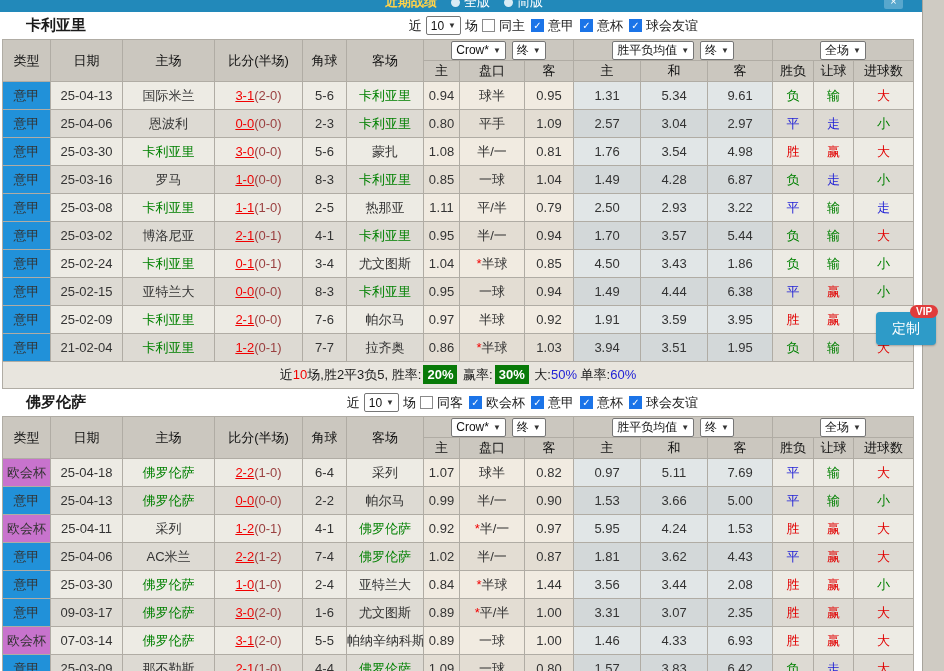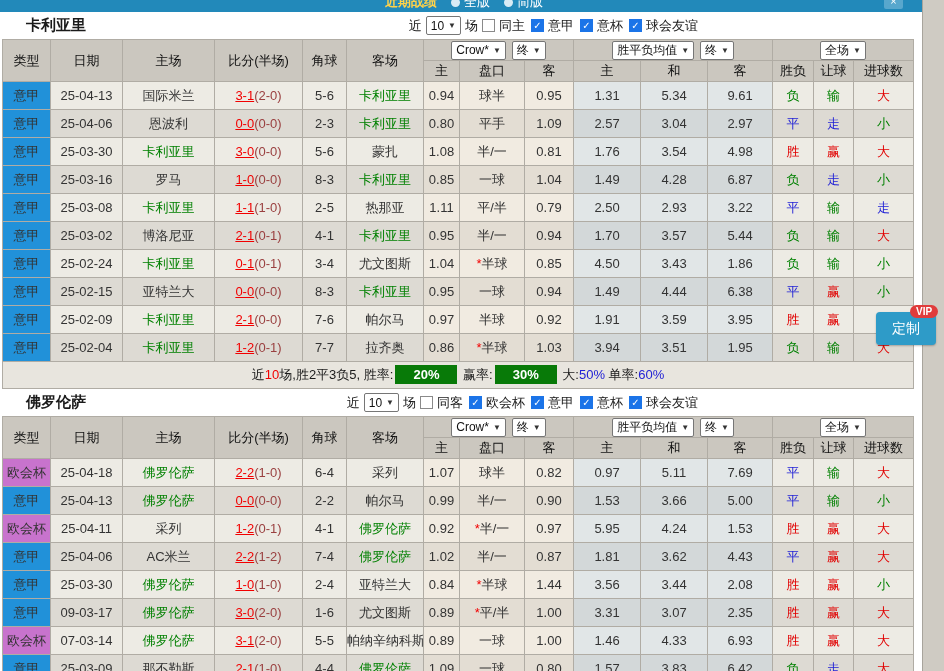--- a/index.html
+++ b/index.html
@@ -45,21 +45,21 @@
 td.type.t-blue { background:#2191d9 !important; }
 td.type.t-purple { background:#c873cd !important; }
 .subject { color:#008000; }
 .score-ft { color:#f20000;text-decoration:underline; }
 .score-ht { color:#9a4040; }
 .star { color:#f20000; }
 .res-r { color:#e10000 !important; }
 .res-b { color:#2222d6 !important; }
 .res-g { color:#008000 !important; }
 .hist tfoot td { height:27px; background:#e8e5de; font-size:13px; color:#1a1a1a; }
-.badge-green { background:#087a08; color:#fff; font-weight:bold; padding:2px 18px; margin:0 2px; }
+.badge-green { background:#087a08; color:#fff; font-weight:bold; padding:2px 4px; margin:0 2px; }
 .num-red { color:#f20000; }
 .val-blue { color:#2222d6; }
 
 
 .vip-wrap { position:absolute; left:876px; top:312px; z-index:5; }
 .vip-btn { width:60px; height:33px; background:#2e9bc8; border-radius:4px; color:#fff; font-size:14px; line-height:33px; text-align:center; cursor:pointer; box-shadow:0 1px 2px rgba(0,0,0,.25); }
 .vip-badge { position:absolute; left:34px; top:-7px; background:#e03c3c; color:#fff; font-size:10px; font-weight:bold; line-height:13px; padding:0 6px; border-radius:8px; }
 </style>
 </head>
 <body>
@@ -307,21 +307,21 @@
               <td class="pan">0.92</td>
               <td class="avg">1.91</td>
               <td class="avg">3.59</td>
               <td class="avg">3.95</td>
               <td class="res-r">胜</td>
               <td class="res-r">赢</td>
               <td class="res-r">大</td>
             </tr>
             <tr class="even">
               <td class="type t-blue">意甲</td>
-              <td>25-02-04</td>
+              <td>21-02-04</td>
               <td><span class="subject">卡利亚里</span></td>
               <td><span class="score-ft">1-2</span><span class="score-ht">(0-1)</span></td>
               <td>7-7</td>
               <td><span>拉齐奥</span></td>
               <td class="pan">0.86</td>
               <td class="pan"><span class="star">*</span>半球</td>
               <td class="pan">1.03</td>
               <td class="avg">3.94</td>
               <td class="avg">3.51</td>
               <td class="avg">1.95</td>

